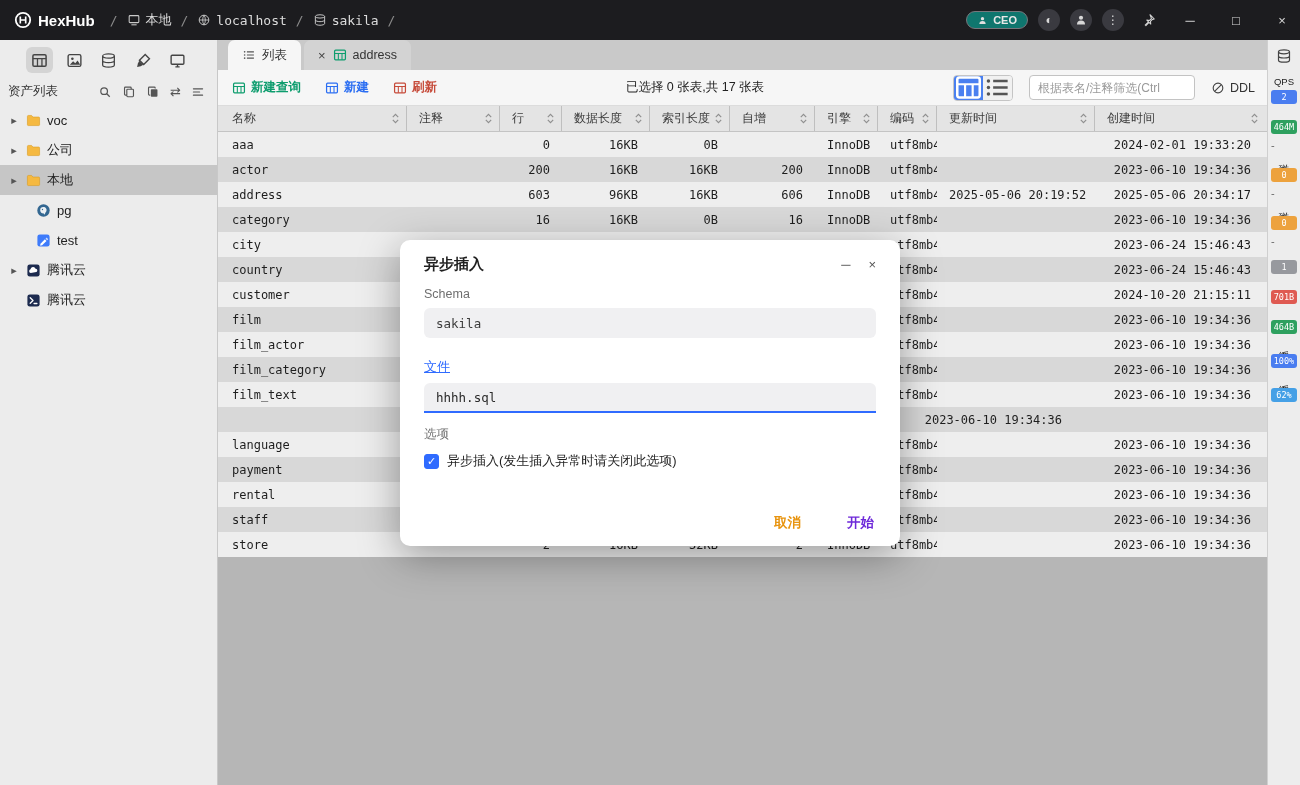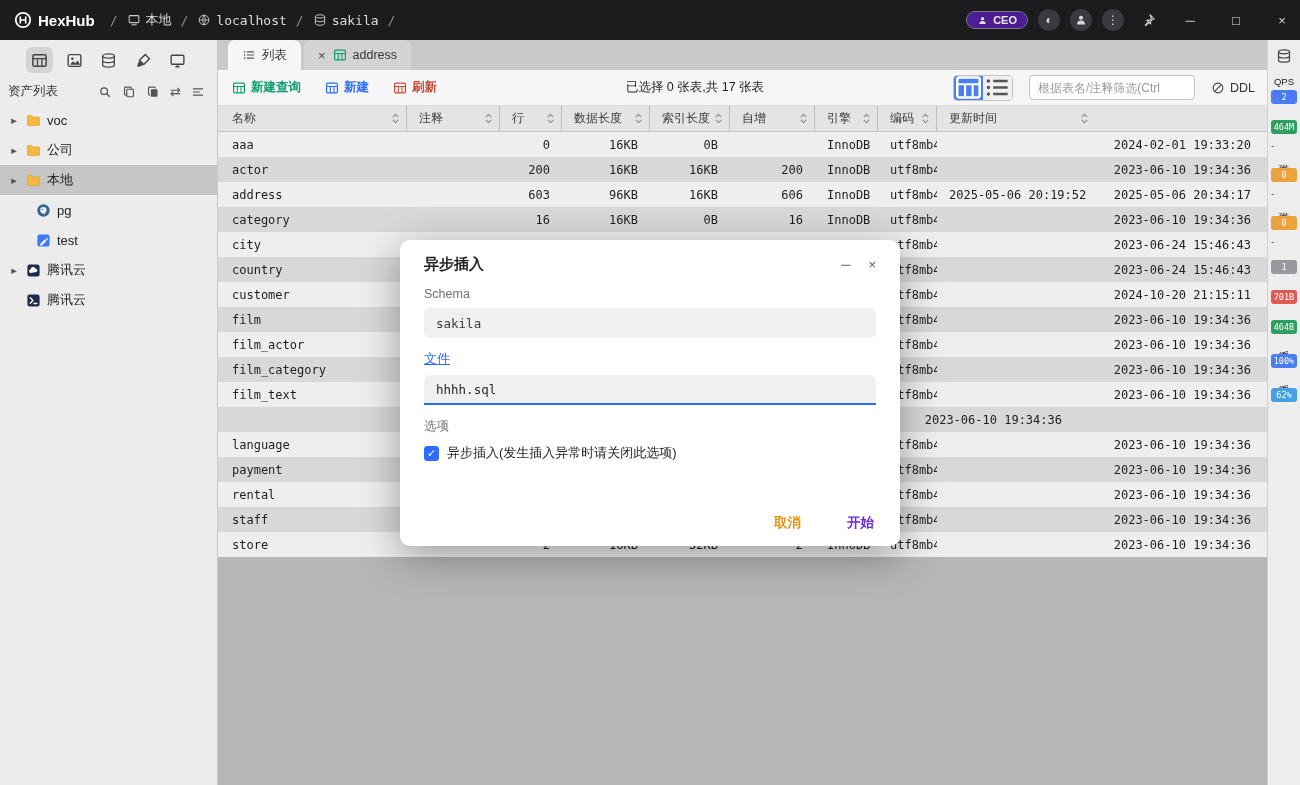--- a/index.html
+++ b/index.html
@@ -9,21 +9,21 @@
   .ic svg{width:14px;height:14px;display:block;}
 
   
   .titlebar{position:absolute;left:0;top:0;width:1300px;height:40px;background:#1c1c1f;display:flex;align-items:center;padding-left:14px;}
   .logo{display:flex;align-items:center;gap:6px;color:#fff;font-weight:bold;font-size:15px;}
   .logo .ic svg{width:18px;height:18px;}
   .crumbs{display:flex;align-items:center;margin-left:6px;font-size:13px;color:#dcdcdc;font-family:"DejaVu Sans Mono",monospace;}
   .crumb-sep{color:#8b8b8b;margin:0 9px;}
   .crumb{display:flex;align-items:center;gap:5px;cursor:pointer;}
   .tb-right{margin-left:auto;display:flex;align-items:center;gap:10px;}
-  .ceo{display:flex;align-items:center;gap:5px;border:1px solid #76767c;border-radius:11px;padding:2px 10px;color:#e8e8e8;font-size:11px;font-weight:bold;background:#4c1d95;cursor:pointer;}
+  .ceo{display:flex;align-items:center;gap:5px;border:1px solid #76767c;border-radius:11px;padding:2px 10px;color:#e8e8e8;font-size:11px;font-weight:bold;background:#0f766e;cursor:pointer;}
   .ceo .ic svg{width:11px;height:11px;}
   .tb-circle{width:22px;height:22px;border-radius:50%;background:#3a3a40;color:#d8d8d8;display:flex;align-items:center;justify-content:center;font-size:12px;cursor:pointer;}
   .pin{width:28px;display:flex;justify-content:center;cursor:pointer;}
   .pin svg{width:15px;height:15px;}
   .win-btn{width:36px;height:40px;display:flex;align-items:center;justify-content:center;color:#d8d8d8;font-size:13px;cursor:pointer;}
 
   
   .sidebar{position:absolute;left:0;top:40px;width:218px;height:745px;background:#ececec;border-right:1px solid #c8c8c8;}
   .side-tools{display:flex;align-items:center;justify-content:space-between;padding:7px 26px 5px;}
   .tool{width:27px;height:26px;display:flex;align-items:center;justify-content:center;border-radius:6px;cursor:pointer;}
@@ -71,21 +71,21 @@
 
   
   .modal{position:absolute;left:400px;top:240px;width:500px;height:306px;background:#fff;border-radius:10px;box-shadow:0 10px 40px rgba(0,0,0,.35);padding:15px 24px;z-index:10;}
   .modal-head{display:flex;align-items:center;}
   .modal-title{font-size:15px;font-weight:bold;color:#1f1f1f;}
   .modal-ctrl{margin-left:auto;display:flex;gap:18px;color:#555;font-size:13px;}
   .modal-ctrl span{cursor:pointer;}
   .m-label{margin-top:13px;font-size:12.5px;color:#6f6f6f;}
   .m-input{margin-top:7px;width:100%;height:30px;background:#f0f0f2;border:none;border-radius:6px;padding:0 12px;font-family:"DejaVu Sans Mono",monospace;font-size:12.5px;color:#3c3c3c;display:block;}
   .m-input.focused{border-bottom:2px solid #2f6bff;border-radius:6px 6px 0 0;color:#2a2a2a;}
-  .file-link{margin-top:12px;font-size:13px;color:#2f6bff;text-decoration:underline;display:inline-block;cursor:pointer;}
+  .file-link{margin-top:20px;font-size:13px;color:#2f6bff;text-decoration:underline;display:inline-block;cursor:pointer;}
   .cb-row{display:flex;align-items:center;gap:8px;margin-top:9px;font-size:13px;color:#1f1f1f;cursor:pointer;}
   .cb-box{width:15px;height:15px;border:1.5px solid #666;border-radius:3px;display:flex;align-items:center;justify-content:center;font-size:11px;color:#fff;flex:0 0 15px;}
   .cb-box.checked{background:#2f6bff;border-color:#2f6bff;}
   .modal-foot{position:absolute;right:26px;bottom:14px;display:flex;gap:46px;font-size:13.5px;font-weight:bold;}
   .btn-cancel{color:#e8940f;cursor:pointer;}
   .btn-start{color:#6d28d9;cursor:pointer;}
 
   
   .monitor{position:absolute;left:1267px;top:40px;width:33px;height:745px;background:#ededed;border-left:1px solid #cfcfcf;display:flex;flex-direction:column;align-items:center;padding-top:8px;}
   .mon-top{margin-bottom:12px;}
@@ -467,20 +467,29 @@
       </div>
       <div class="th" style="width: 158px;">
         <span>更新时间</span>
         <span class="ic">
           <svg viewBox="0 0 10 14">
             <path d="M2 5.4L5 2.4l3 3" fill="none" stroke="#8f8f8f" stroke-width="1.3"></path>
             <path d="M2 8.6l3 3 3-3" fill="none" stroke="#8f8f8f" stroke-width="1.3"></path>
           </svg>
         </span>
       </div>
+      <div class="th" style="width: 170px;">
+        <span>创建时间</span>
+        <span class="ic">
+          <svg viewBox="0 0 10 14">
+            <path d="M2 5.4L5 2.4l3 3" fill="none" stroke="#8f8f8f" stroke-width="1.3"></path>
+            <path d="M2 8.6l3 3 3-3" fill="none" stroke="#8f8f8f" stroke-width="1.3"></path>
+          </svg>
+        </span>
+      </div>
     </div>
   <div class="tbody">
       <div class="tr">
         <div class="td al-left" style="width: 189px;">aaa</div>
         <div class="td al-left" style="width: 93px;"></div>
         <div class="td al-right" style="width: 62px;">0</div>
         <div class="td al-right" style="width: 88px;">16KB</div>
         <div class="td al-right" style="width: 80px;">0B</div>
         <div class="td al-right" style="width: 85px;"></div>
         <div class="td al-left" style="width: 63px;">InnoDB</div>

